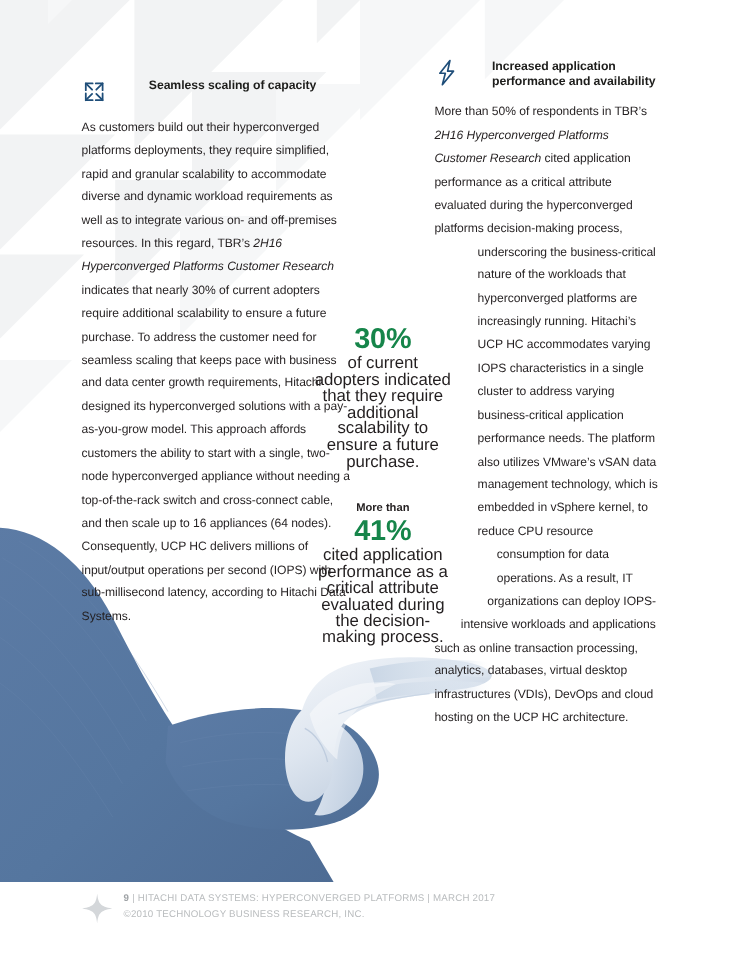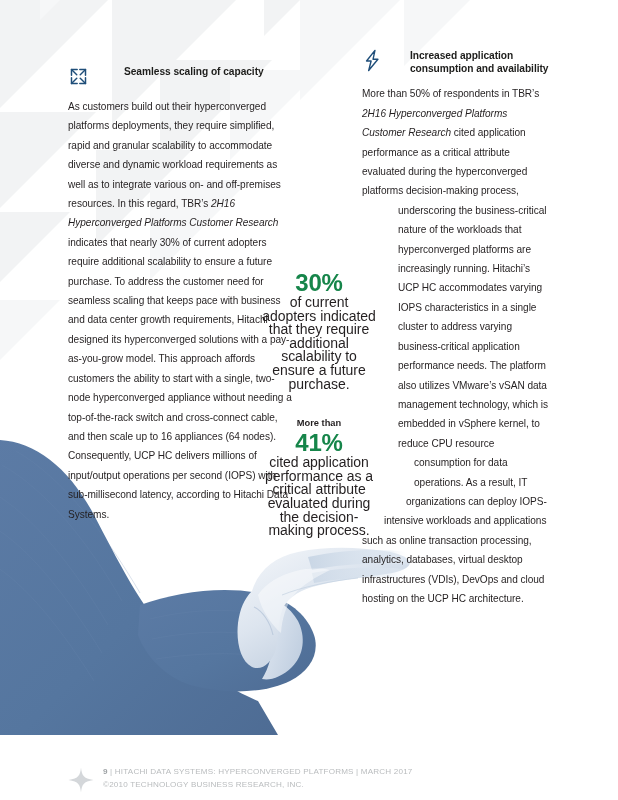--- a/index.html
+++ b/index.html
@@ -127,21 +127,21 @@
     line-height: 13.6px;
     color: #231f20;
     margin-top: 2px;
     letter-spacing: -0.05px;
   }
 
   
   .footer {
     position: absolute;
     left: 68px;
-    top: 765px;
+    top: 742px;
     width: 480px;
     display: flex;
     align-items: flex-start;
     gap: 9px;
     z-index: 5;
   }
   .footer .spark {
     flex: 0 0 auto;
     width: 26px;
     height: 26px;
@@ -271,21 +271,21 @@
       </p>
     </div>
 
     <div class="col-right">
       <div class="sec-head">
         <svg class="ico" viewBox="0 0 24 26">
           <path d="M14.8,1.5 L5.2,13.6 L10.4,13.6 L7.6,24.5 L18.2,11.6 L12.6,11.6 Z" fill="none" stroke="#1f4e79" stroke-width="1.6" stroke-linejoin="round"></path>
         </svg>
         <div class="htxt">
           <span>Increased application</span><br>
-          <span>consumption and availability</span>
+          <span>performance and availability</span>
         </div>
       </div>
 
       <p class="body">
         
         <span class="wrap-shape" style="height:118px;width:0"></span>
         <span class="wrap-shape" style="clear:left;width:36px;height:250px"></span>
         <span class="wrap-shape" style="clear:left;width:30px;height:18px"></span>
         <span class="wrap-shape" style="clear:left;width:52px;height:20px"></span>
         <span class="wrap-shape" style="clear:left;width:44px;height:20px"></span>

